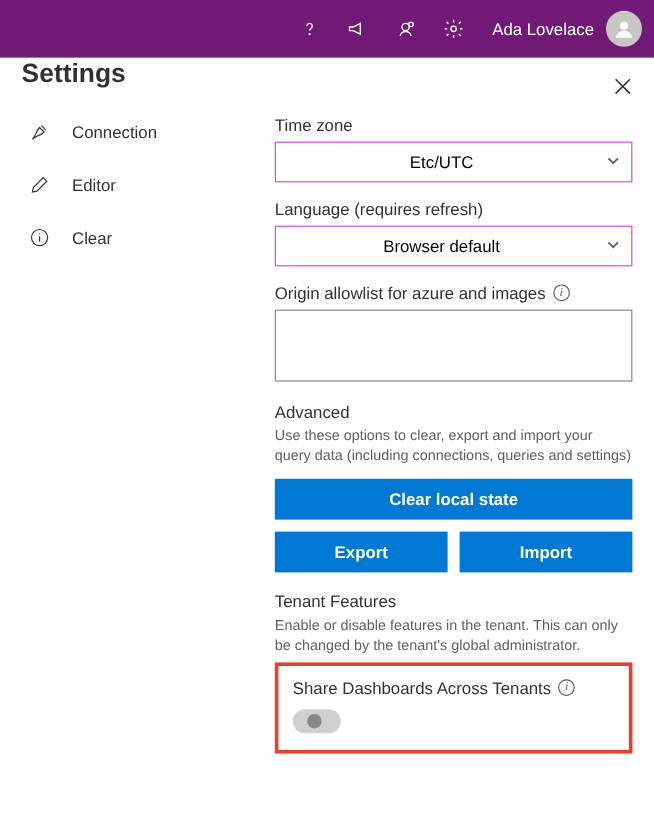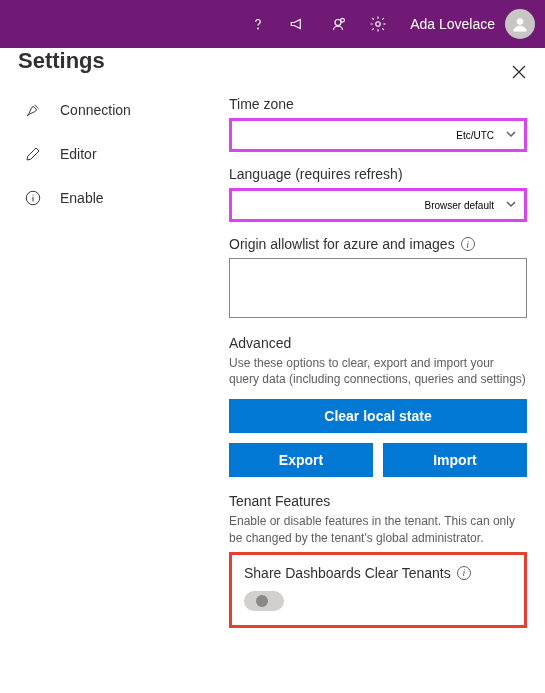--- a/index.html
+++ b/index.html
@@ -16,21 +16,21 @@
 .nav{list-style:none}
 .nav li{display:flex;align-items:center;height:44px;padding-left:24px;font-size:14px;color:#323130;cursor:pointer;gap:18px}
 .nav li.sel{background:#edebe9;font-weight:600;position:relative}
 .nav li.sel::before{content:"";position:absolute;left:0;top:0;bottom:0;width:3px;background:#0078d4}
 .nav svg{width:18px;height:18px;stroke:#323130;fill:none;stroke-width:1.3}
 .close{position:absolute;top:64px;right:18px;cursor:pointer}
 .close svg{width:16px;height:16px;stroke:#323130;stroke-width:1.3}
 .main{flex:1;padding:48px 18px 0 4px;font-size:14px;overflow-y:auto}
 .fld{margin-bottom:14px}
 .lbl{font-size:14px;margin-bottom:6px;display:flex;align-items:center;gap:6px}
-.sel-inp{width:100%;height:34px;border:3px solid #d946ef;background:#fff;padding:0 30px 0 10px;font-size:10px;text-align:right;position:relative;cursor:pointer}
+.sel-inp{width:100%;height:34px;border:1px solid #d946ef;background:#fff;padding:0 30px 0 10px;font-size:14px;text-align:center;position:relative;cursor:pointer}
 .chev{position:absolute;right:10px;top:50%;transform:translateY(-50%);pointer-events:none}
 .chev svg{width:12px;height:12px;stroke:#605e5c;fill:none;stroke-width:1.5}
 .wrap{position:relative}
 .ta{width:100%;height:60px;border:1px solid #8a8886;resize:none;font-size:14px;padding:6px}
 .hint{font-size:12px;color:#605e5c;margin-top:4px;line-height:1.35}
 .sect{font-size:14px;font-weight:400;margin:12px 0 4px 0}
 .btn{height:34px;border:none;background:#0078d4;color:#fff;font-size:14px;font-weight:600;cursor:pointer}
 .btn.full{width:100%;margin-bottom:10px}
 .btnrow{display:flex;gap:10px;margin-bottom:16px}
 .btnrow .btn{flex:1}
@@ -95,21 +95,21 @@
         <svg viewBox="0 0 24 24">
             <path d="M4 20l1-5L16 4l4 4L9 19l-5 1z"></path>
           </svg>
         <span>Editor</span>
       </li>
       <li>
         <svg viewBox="0 0 24 24">
             <circle cx="12" cy="12" r="9"></circle>
             <path d="M12 8v0M12 11v5" stroke-linecap="round"></path>
           </svg>
-        <span>Enable</span>
+        <span>Clear</span>
       </li>
     </ul>
   </div>
 
   <div class="main">
     <div class="fld">
       <div class="lbl">Time zone</div>
       <div class="wrap">
         <button class="sel-inp">Etc/UTC</button>
         <span class="chev"><svg viewBox="0 0 12 12">
@@ -142,19 +142,19 @@
     <div class="btnrow">
       <button class="btn">Export</button>
       <button class="btn">Import</button>
     </div>
 
     <div class="sect">Tenant Features</div>
     <div class="hint">Enable or disable features in the tenant. This can only be changed by the tenant's global administrator.</div>
 
     <div class="callout">
       <div class="lbl">
-        <span>Share Dashboards Clear Tenants</span>
+        <span>Share Dashboards Across Tenants</span>
         <span class="info-ic">i</span>
       </div>
       <div class="toggle"></div>
     </div>
   </div>
 </div>
 
 </body></html>

